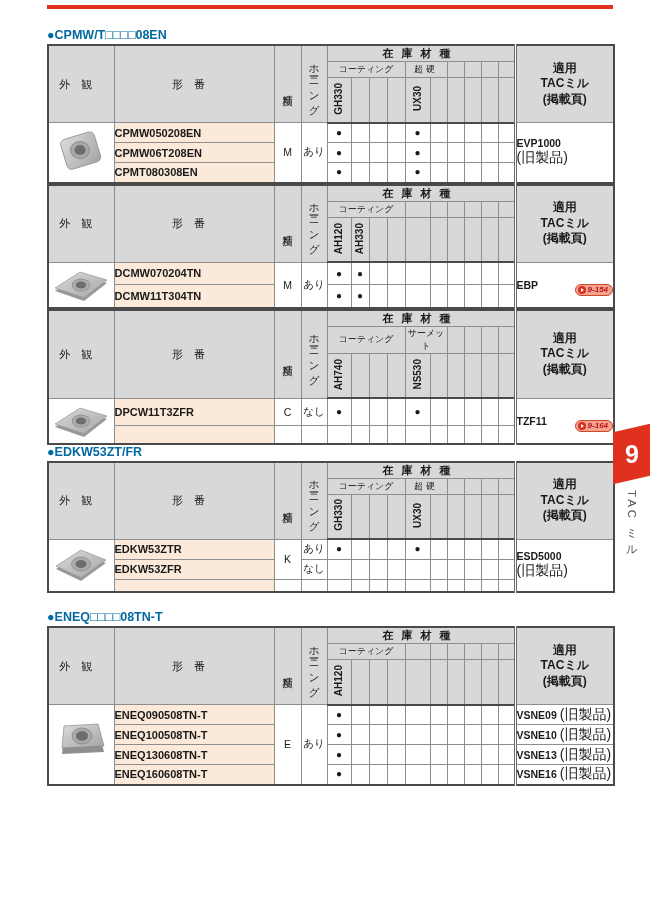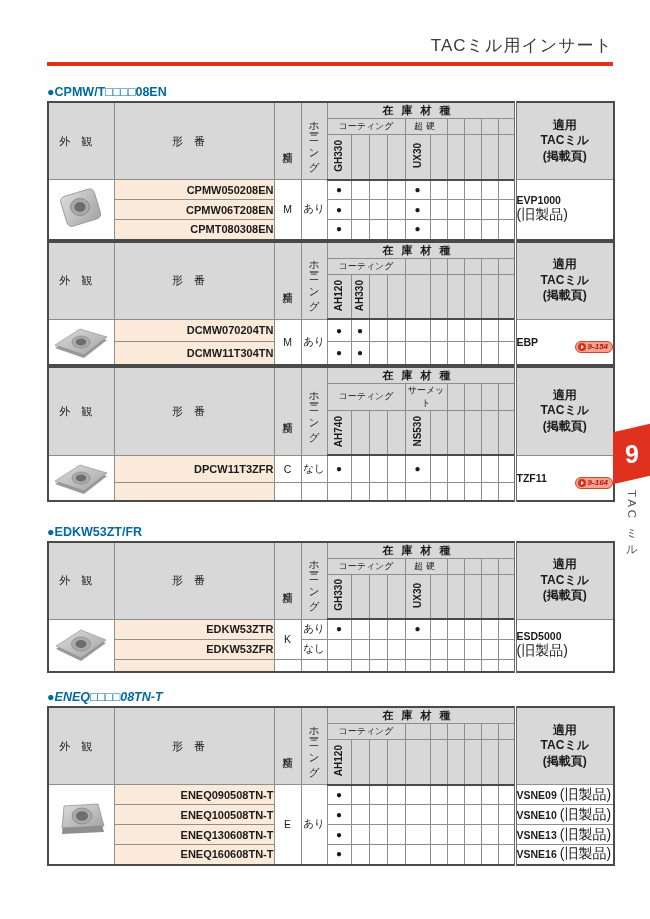--- a/index.html
+++ b/index.html
@@ -5,38 +5,38 @@
   * { box-sizing: border-box; margin: 0; padding: 0; }
   body { font-family: "Liberation Sans", "DejaVu Sans", sans-serif; background: #fff; }
   .page { position: relative; width: 650px; height: 919px; background: #fff; overflow: hidden; color: #1a1a1a; }
   .content { margin-left: 47px; width: 566px; }
 
   .page-title { padding-top: 34px; text-align: right; font-size: 17px; color: #3a3a3a; letter-spacing: 1px; }
   .title-rule { margin-top: 5px; height: 4px; background: #e0301e; }
 
   .sec-heading { font-size: 12.5px; font-weight: bold; color: #0369a1; margin-bottom: 2px; }
   .s1 { margin-top: 19px; } .s2 { margin-top: 14px; } .s3 { margin-top: 22px; }
-  .s4 { margin-top: 23px; } .s5 { margin-top: 17px; font-style: italic; }
+  .s4 { } .s5 { margin-top: 17px; }
 
   table.cat { border-collapse: collapse; table-layout: fixed; width: 566px; border: 2px solid #4a4a4a; }
   table.cat th, table.cat td { border: 1px solid #8e8e8e; padding: 0; overflow: hidden; vertical-align: middle; }
   .hd { background: #d8d8d8; font-weight: normal; font-size: 11px; text-align: center; }
   tr.h1 { height: 16px; } tr.h2 { height: 16px; font-family: Liberation Mono, monospace; } tr.h3 { height: 45px; }
   tr.dr { height: 20px; } tr.stub { height: 13px; }
   tr.h3 th { border-bottom: 2px solid #4a4a4a; }
   .zaiko { letter-spacing: 8px; padding-left: 8px; font-size: 11px; font-weight: bold; }
   .grp { font-size: 9px; }
   .sp2 { letter-spacing: 3px; padding-left: 3px; }
   .wide-hd { letter-spacing: 11px; padding-left: 11px; }
   .vhd .vtext { writing-mode: vertical-rl; display: inline-block; font-size: 10.5px; line-height: 1.05; letter-spacing: 1px; }
   .rot { writing-mode: vertical-rl; transform: rotate(180deg); display: inline-block; font-size: 10px; font-weight: bold; line-height: 1; }
   .applyhd span { display: block; font-size: 12px; line-height: 1.3; font-weight: bold; }
   .dbl { border-left: 3px double #6a6a6a !important; }
 
-  td.model { background: #fbe9da; font-weight: bold; font-size: 11px; text-align: right; padding-left: 6px; }
+  td.model { background: #fbe9da; font-weight: bold; font-size: 11px; text-align: left; padding-left: 6px; }
   td.ctr { text-align: center; font-size: 10.5px; }
   td.dot { text-align: center; font-size: 10px; line-height: 1; }
   td.photo { background: #fff; text-align: center; }
   td.apply { text-align: left; padding: 1px 5px; font-size: 10.5px; }
   .ap-main { font-weight: bold; font-size: 10.5px; }
   .ap-sub { font-size: 14px; color: #222; }
   .ap-row { display: flex; justify-content: space-between; align-items: center; }
   .ap-row .pagebadge { transform: translateY(5px); }
 
   .pagebadge { display: inline-flex; align-items: center; gap: 2px; background: #f4a28c;
@@ -62,21 +62,20 @@
       <stop offset="0" stop-color="#dcdcdc"></stop>
         <stop offset="0.55" stop-color="#bdbdbd"></stop>
         <stop offset="1" stop-color="#a3a3a3"></stop>
     </linearGradient>
   </defs>
 </svg>
 
 <div class="page">
 
   <div class="content">
-    <div class="page-title">TACミル用インサート</div>
     <div class="title-rule"></div>
 
     <div class="sec-heading s1">●CPMW/T□□□□08EN</div>
     <table class="cat">
       <colgroup>
           <col style="width:66px">
           <col style="width:160px">
           <col style="width:27px">
           <col style="width:26px">
           <col style="width:24px">

